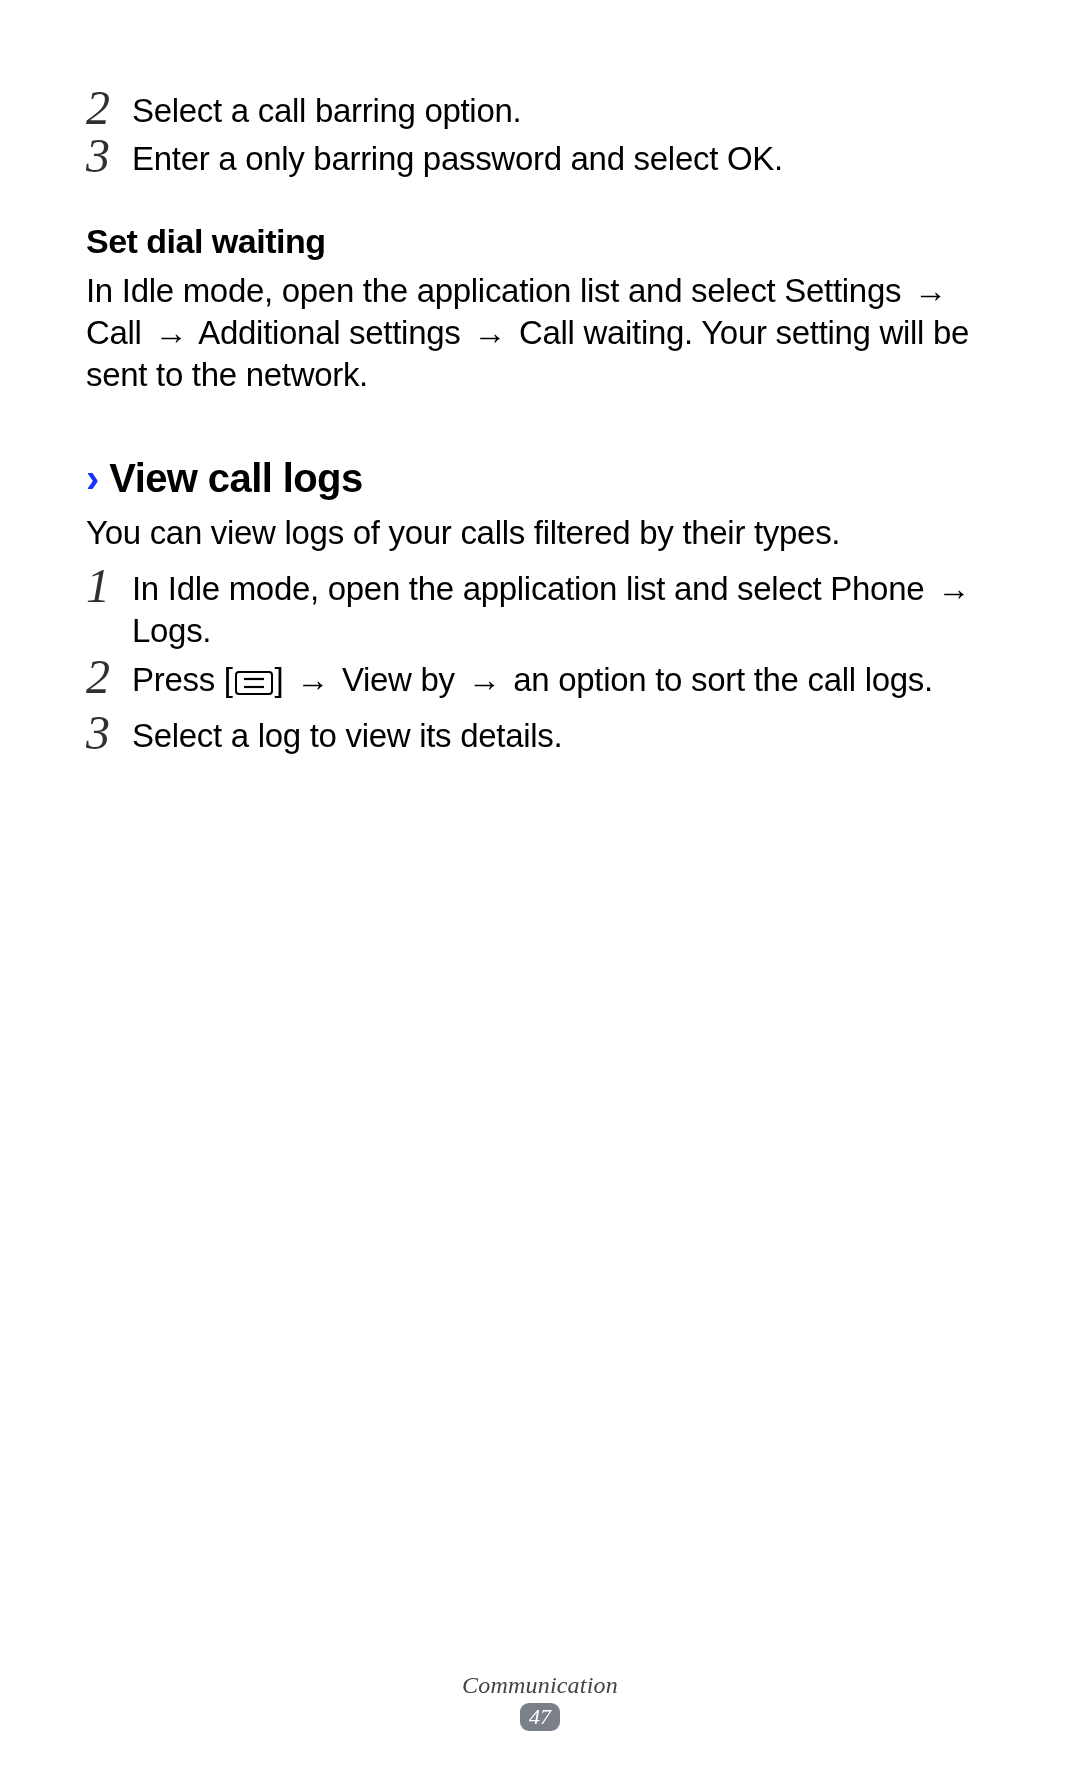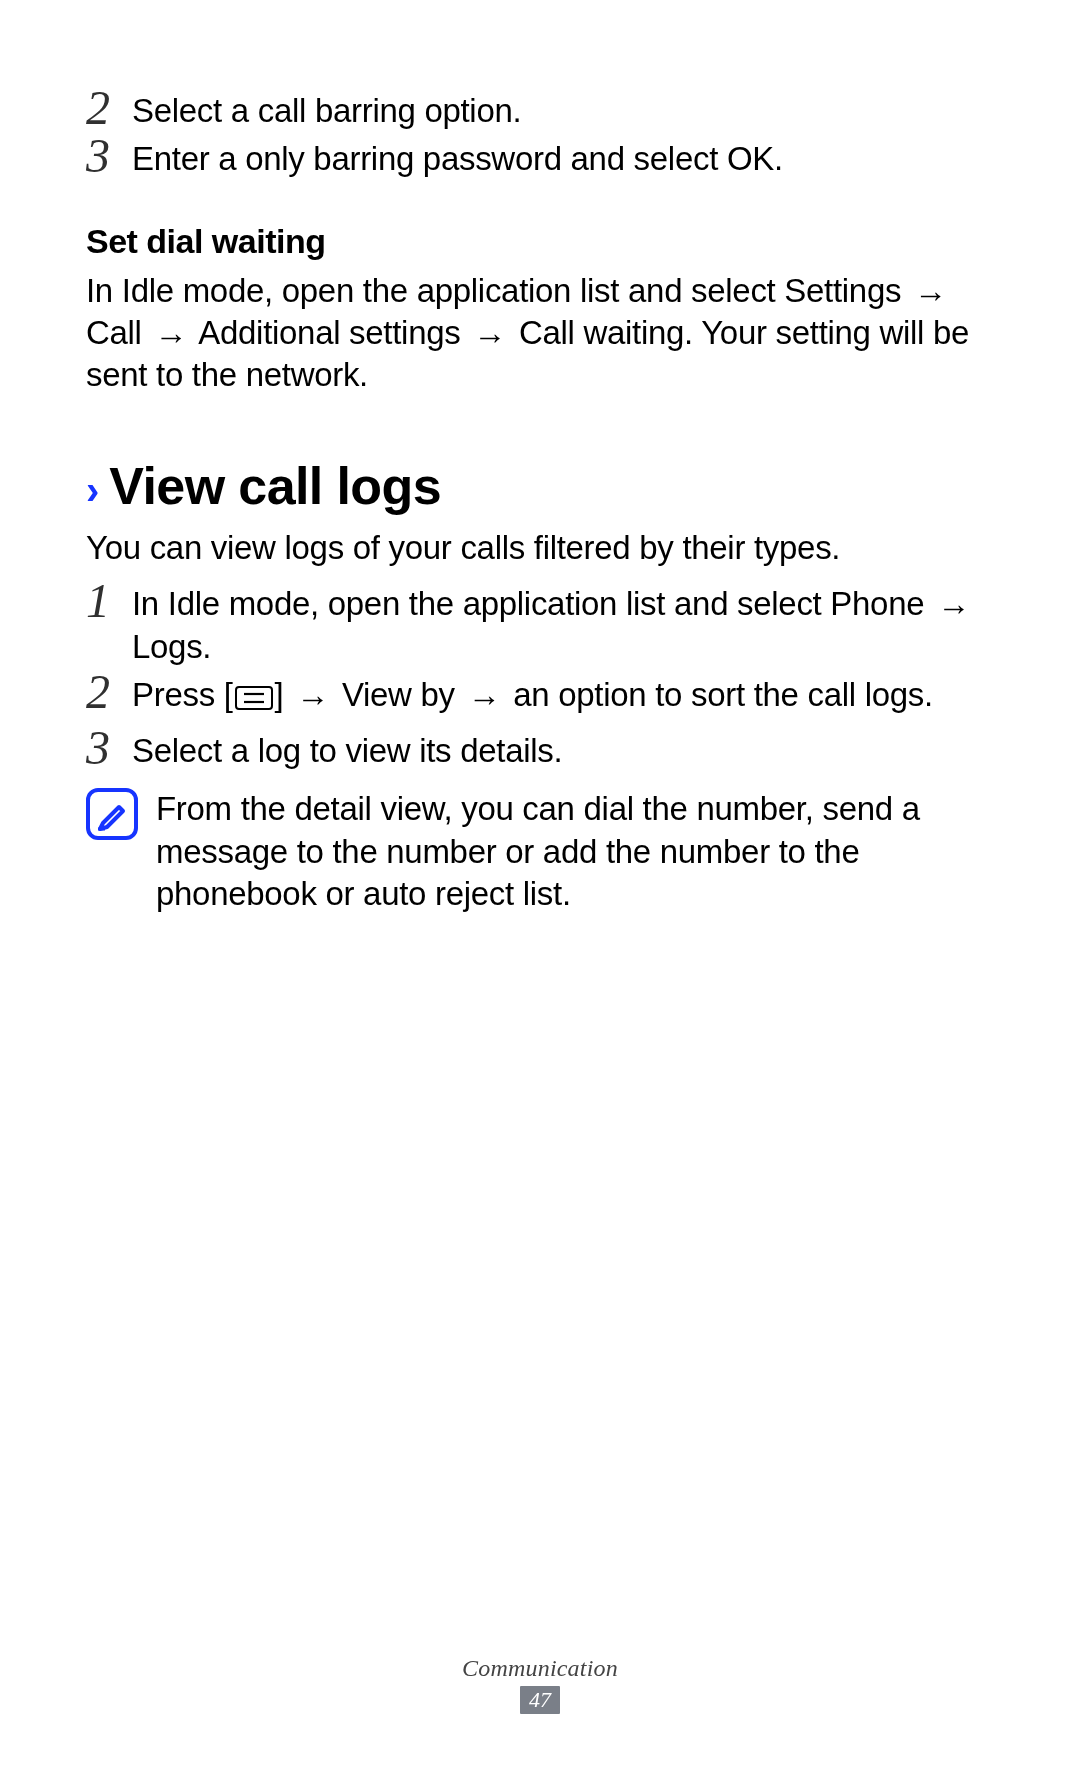--- a/index.html
+++ b/index.html
@@ -54,59 +54,59 @@
   }
   .section-heading .chevron{
     color:#1634ff;
     font-weight:900;
     font-size:40px;
     margin-right:10px;
     letter-spacing:0;
   }
   .section-heading .title{
     font-weight:700;
-    font-size:52px;
+    font-size:40px;
     letter-spacing:-0.6px;
   }
   .note-row{
     display:flex;
     align-items:flex-start;
     margin-top:14px;
     margin-bottom:8px;
   }
   .note-icon{
     width:52px;
     height:52px;
     flex-shrink:0;
     margin-right:18px;
     margin-top:2px;
   }
   .note-icon svg{width:52px;height:52px;display:block;}
   .note-text{flex:1;padding-top:2px;}
   .footer{
     position:absolute;
     left:0;right:0;
-    bottom:57px;
+    bottom:40px;
     text-align:center;
     font-family:Georgia,"Times New Roman",serif;
     font-style:italic;
     color:#444;
   }
   .footer .label{
     font-size:24px;
     letter-spacing:0.2px;
   }
   .footer .page-badge{
     display:inline-flex;
     align-items:center;
     justify-content:center;
     margin-top:4px;
     width:40px;height:28px;
     background:#7a7f88;
-    border-radius:1px;
+    border-radius:9px;
     color:#fff;
     font-style:italic;
     font-size:22px;
     font-family:Georgia,"Times New Roman",serif;
   }
   .b{font-weight:400;text-align:center;}
   .arrow{display:inline-block;padding:0 4px;}
   .menu-key{
     display:inline-block;
     vertical-align:-4px;
@@ -173,30 +173,20 @@
         <span class="arrow">→</span><span> an option to sort the call logs.</span>
       </div>
     </div>
 
 
     <div class="step" style="margin-top:14px;">
       <div class="num">3</div>
       <div class="txt">Select a log to view its details.</div>
     </div>
 
-    <div class="note-row">
-      <div class="note-icon">
-        <svg viewBox="0 0 52 52">
-          <rect x="2" y="2" width="48" height="48" rx="10" ry="10" fill="none" stroke="#1634ff" stroke-width="4"></rect>
-          <path d="M17 35 L33 19 L37 23 L21 39 L14 41 Z" fill="none" stroke="#1634ff" stroke-width="4" stroke-linejoin="round" stroke-linecap="round"></path>
-          <line x1="12" y1="41" x2="19" y2="41" stroke="#1634ff" stroke-width="3"></line>
-        </svg>
-      </div>
-      <div class="note-text">From the detail view, you can dial the number, send a message to the number or add the number to the phonebook or auto reject list.</div>
-    </div>
 
   </div>
 
   <div class="footer">
     <div class="label">Communication</div>
     <div class="page-badge">47</div>
   </div>
 
 </div>
 

